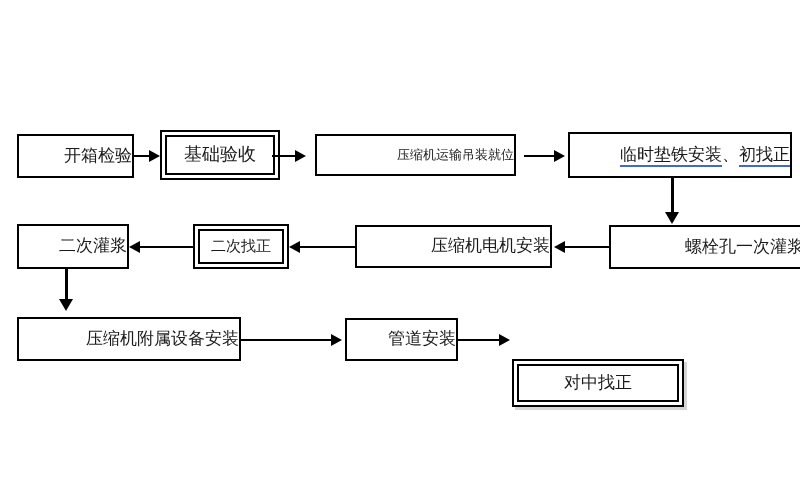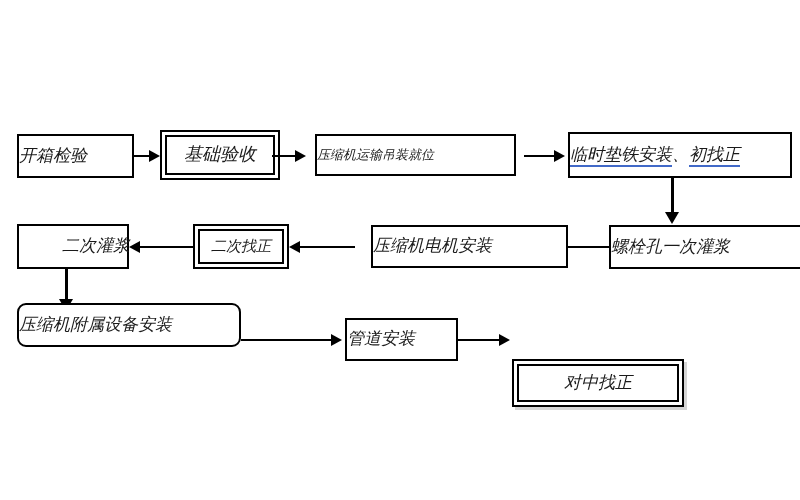--- a/index.html
+++ b/index.html
@@ -17,25 +17,24 @@
   }
 
   
   .node {
     position: absolute;
     box-sizing: border-box;
     background: #ffffff;
     border: 2px solid #000000;
     display: flex;
     align-items: center;
-    justify-content: flex-start;
+    justify-content: flex-end;
     color: #1a1a1a;
     line-height: 1.1;
     white-space: nowrap;
-    font-style: italic;
   }
   .node .label {
     display: inline-block;
   }
 
   
   .node.double {
     border: 2px solid #000000;
     padding: 3px;
   }
@@ -126,21 +125,21 @@
   <div class="conn v" style="left:671px; top:178px; width:3px; height:38px;"></div>
   <div class="arrow down" style="left:665px; top:212px;"></div>
 
   <div class="node" style="left:609px; top:225px; width:197px; height:44px; font-size:17px;">
     <span class="label">螺栓孔一次灌浆</span>
   </div>
 
   <div class="conn h" style="left:565px; top:246px; width:44px;"></div>
   <div class="arrow left" style="left:554px; top:241px;"></div>
 
-  <div class="node" style="left:355px; top:225px; width:197px; height:43px; font-size:17px;margin-left:16px;">
+  <div class="node" style="left:355px; top:225px; width:197px; height:43px; font-size:17px;">
     <span class="label">压缩机电机安装</span>
   </div>
 
   <div class="conn h" style="left:300px; top:246px; width:55px;"></div>
   <div class="arrow left" style="left:289px; top:241px;"></div>
 
   <div class="node double" style="left:193px; top:224px; width:96px; height:45px; font-size:15px;">
     <span class="inner">
       <span class="label">二次找正</span>
     </span>
@@ -149,21 +148,21 @@
   <div class="conn h" style="left:140px; top:246px; width:53px;"></div>
   <div class="arrow left" style="left:129px; top:241px;"></div>
 
   <div class="node" style="left:17px; top:224px; width:112px; height:45px; font-size:17px;padding-left:43px;">
     <span class="label">二次灌浆</span>
   </div>
 
   <div class="conn v" style="left:65px; top:269px; width:3px; height:34px;"></div>
   <div class="arrow down" style="left:59px; top:299px;"></div>
 
-  <div class="node" style="left:17px; top:303px; width:224px; height:44px; font-size:17px;border-radius:9px;">
+  <div class="node" style="left:17px; top:317px; width:224px; height:44px; font-size:17px;">
     <span class="label">压缩机附属设备安装</span>
   </div>
 
   <div class="conn h" style="left:241px; top:339px; width:93px;"></div>
   <div class="arrow right" style="left:331px; top:334px;"></div>
 
   <div class="node" style="left:345px; top:318px; width:113px; height:43px; font-size:17px;">
     <span class="label">管道安装</span>
   </div>
 

